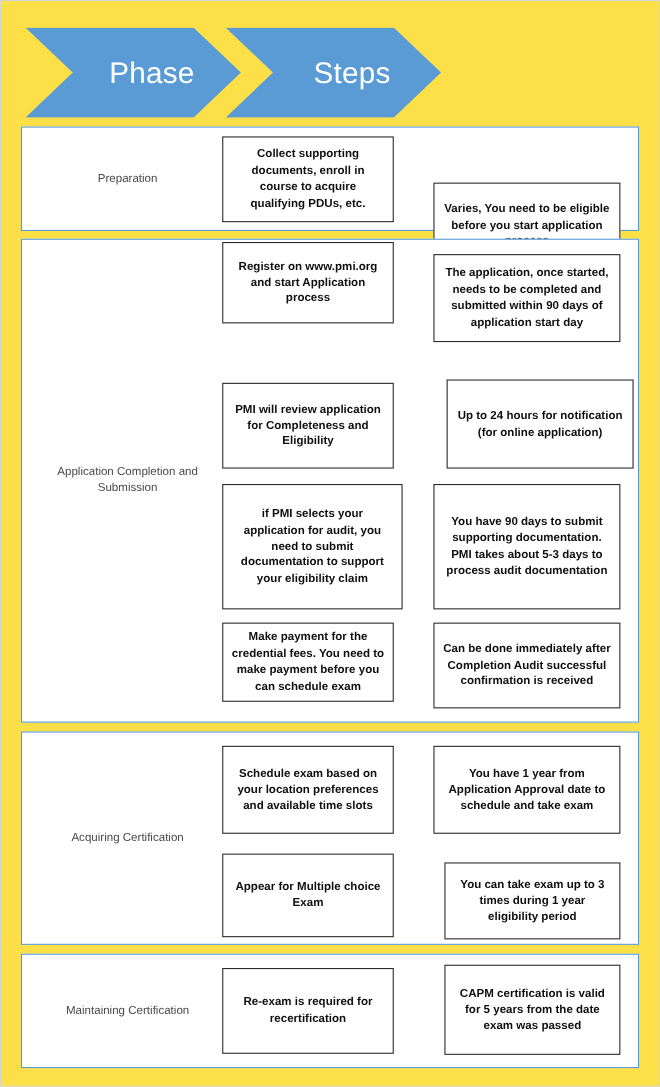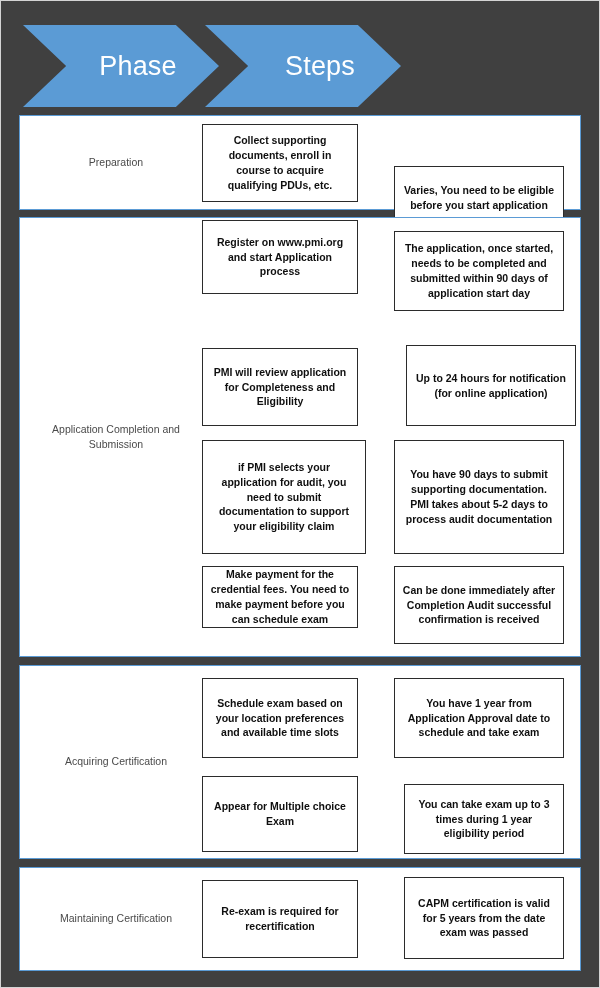--- a/index.html
+++ b/index.html
@@ -7,21 +7,21 @@
     width:600px;height:988px;
     background:#ffffff;
     font-family:"Liberation Sans", sans-serif;
     overflow:hidden;
   }
   #page{
     position:relative;
     width:600px;height:988px;
     box-sizing:border-box;
     border:1px solid #d4d4d4;
-    background:#404040;
+    background:#fde047;
     padding-left:32px;
   }
 
   
   #header{
     position:absolute;
     left:22px; top:24px;
     width:556px; height:82px;
   }
   .chev{
@@ -125,34 +125,34 @@
     <div class="col-steps">
       <div class="cell" style="position:absolute;left:0;top:2px;width:156px;height:74px;">
         <p>Register on www.pmi.org and start Application process</p>
       </div>
       <div class="cell" style="position:absolute;left:0;top:130px;width:156px;height:78px;">
         <p>PMI will review application for Completeness and Eligibility</p>
       </div>
       <div class="cell" style="position:absolute;left:0;top:222px;width:164px;height:114px;">
         <p>if PMI selects your application for audit, you need to submit documentation to support your eligibility claim</p>
       </div>
-      <div class="cell" style="position:absolute;left:0;top:348px;width:156px;height:62px;">
+      <div class="cell" style="position:absolute;left:0;top:348px;width:156px;height:72px;">
         <p>Make payment for the credential fees. You need to make payment before you can schedule exam</p>
       </div>
     </div>
 
     <div class="col-time">
       <div class="cell" style="position:absolute;left:0;top:13px;width:170px;height:80px;">
         <p>The application, once started, needs to be completed and submitted within 90 days of application start day</p>
       </div>
       <div class="cell" style="position:absolute;left:0;top:127px;width:170px;height:81px;margin-left:12px;">
         <p>Up to 24 hours for notification (for online application)</p>
       </div>
       <div class="cell" style="position:absolute;left:0;top:222px;width:170px;height:114px;">
-        <p>You have 90 days to submit supporting documentation. PMI takes about 5-2 days to process audit documentation</p>
+        <p>You have 90 days to submit supporting documentation. PMI takes about 5-3 days to process audit documentation</p>
       </div>
       <div class="cell" style="position:absolute;left:0;top:348px;width:170px;height:78px;">
         <p>Can be done immediately after Completion Audit successful confirmation is received</p>
       </div>
     </div>
   </div>
 
   <div class="section" id="sec-acq">
     <div class="phase-label">Acquiring Certification</div>
 

